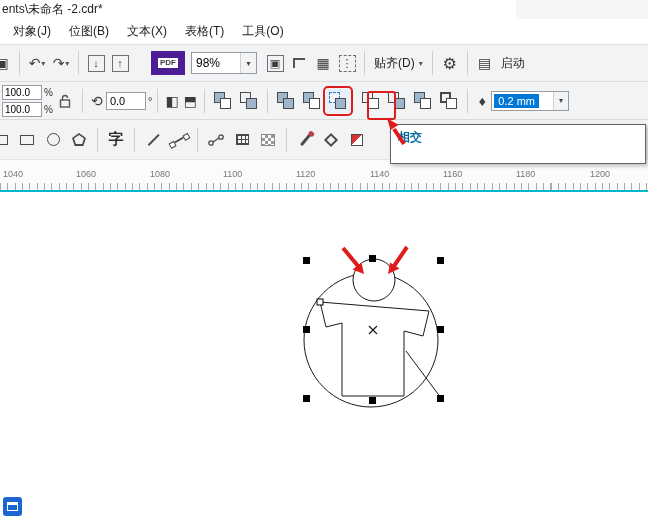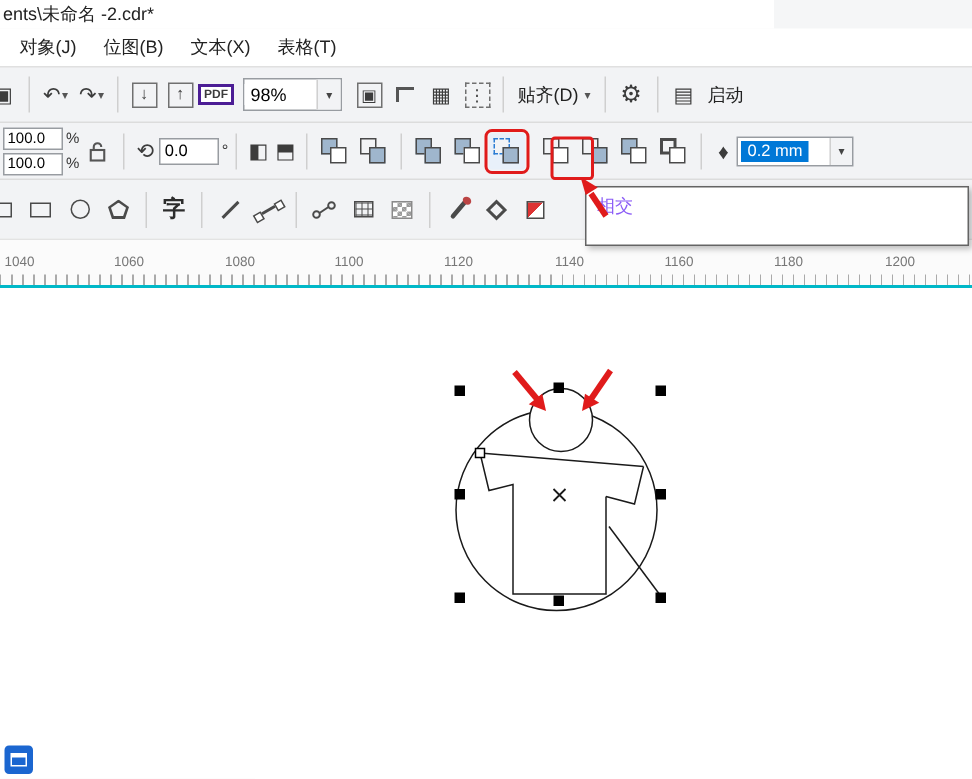--- a/index.html
+++ b/index.html
@@ -26,22 +26,22 @@
   .toolbox  { top:119px; height:40px; border-top:1px solid #dcdcdc; }
 
   .icon-btn { min-width:24px; height:26px; display:flex; align-items:center; justify-content:center;
               color:#3c3c3c; font-size:14px; border-radius:2px; position:relative; flex:none; }
   .icon-btn.small { min-width:18px; }
   .dd { font-size:8px; color:#555; margin-left:1px; }
   .sep { width:1px; height:24px; background:#cfcfcf; margin:0 5px; flex:none; }
 
   .boxed { border:1px solid #707070; width:17px; height:17px; display:flex; align-items:center;
            justify-content:center; font-size:11px; }
-  .pdf-txt { font-size:8px; font-weight:bold; border:2px solid #4c1d95; padding:1px 2px; line-height:1;
-             background:#fff; }
+  .pdf-txt { font-size:8px; font-weight:bold; border:7px solid #4c1d95; padding:1px 2px; line-height:1;
+             background:#fff;margin-left:19px; }
 
   .combo { display:flex; align-items:center; background:#fff; border:1px solid #989ca1; height:22px; flex:none; }
   .combo input { border:none; outline:none; font-size:12px; width:48px; padding:0 4px; font-family:inherit; }
   .combo .arrow { width:16px; height:100%; display:flex; align-items:center; justify-content:center;
                   font-size:8px; color:#444; border-left:1px solid #d0d0d0; background:#f2f3f5; }
 
   .txt-btn { font-size:12px; color:#222; display:flex; align-items:center; gap:3px; padding:0 4px; flex:none;justify-content:center; }
 
   
   .scale-stack { display:flex; flex-direction:column; gap:2px; margin-left:2px; flex:none; }
@@ -91,21 +91,21 @@
   .sh-bucket::after { content:""; position:absolute; left:2px; top:2px; width:6px; height:6px; background:#f2f3f5; }
   .sh-fill2 { width:12px; height:12px; border:1px solid #4a4a4a; background:linear-gradient(135deg,#d33 50%,#fff 50%); }
   .sh-mesh { width:13px; height:11px; border:1px solid #4a4a4a;
        background-image:linear-gradient(#4a4a4a 1px,transparent 1px),linear-gradient(90deg,#4a4a4a 1px,transparent 1px);
        background-size:4px 4px; }
   .text-tool { font-size:15px; font-weight:bold; color:#2c2c2c; }
 
   
   .tooltip { position:absolute; left:390px; top:124px; width:256px; min-height:40px; background:#fff;
              border:1px solid #646464; box-shadow:2px 2px 4px rgba(0,0,0,.25); padding:4px 7px; z-index:40; }
-  .tooltip .tt-title { font-size:12px; font-weight:normal; color:#8b5cf6; margin-bottom:2px; }
+  .tooltip .tt-title { font-size:12px; font-weight:bold; color:#0369a1; margin-bottom:2px; }
   .tooltip .tt-body { font-size:11.5px; color:#222; }
 
   
   .ruler { position:absolute; left:0; top:159px; width:648px; height:31px; background:#fbfbfb;
            border-top:1px solid #e3e3e3; }
   .ruler .ticks { position:absolute; left:0; bottom:0; width:100%; height:7px;
            background-image:repeating-linear-gradient(90deg,#aaa 0 1px,transparent 1px 7.34px); }
   .ruler .num { position:absolute; top:9px; font-size:9px; color:#777; }
   .guide-line { position:absolute; left:0; top:190px; width:648px; height:2px; background:#00b8c8; z-index:5; }
 
@@ -128,20 +128,21 @@
 
   <div class="titlebar">
     <span>ents\未命名 -2.cdr*</span>
   </div>
 
   <div class="menubar">
     <span class="menu-item">对象(J)</span>
     <span class="menu-item">位图(B)</span>
     <span class="menu-item">文本(X)</span>
     <span class="menu-item">表格(T)</span>
+    <span class="menu-item">工具(O)</span>
   </div>
 
   <div class="bar toolbar1">
     <div class="icon-btn" style="margin-left:-10px">▣</div>
     <div class="sep"></div>
     <div class="icon-btn">
       <span>↶</span>
       <span class="dd">▾</span>
     </div>
     <div class="icon-btn">

